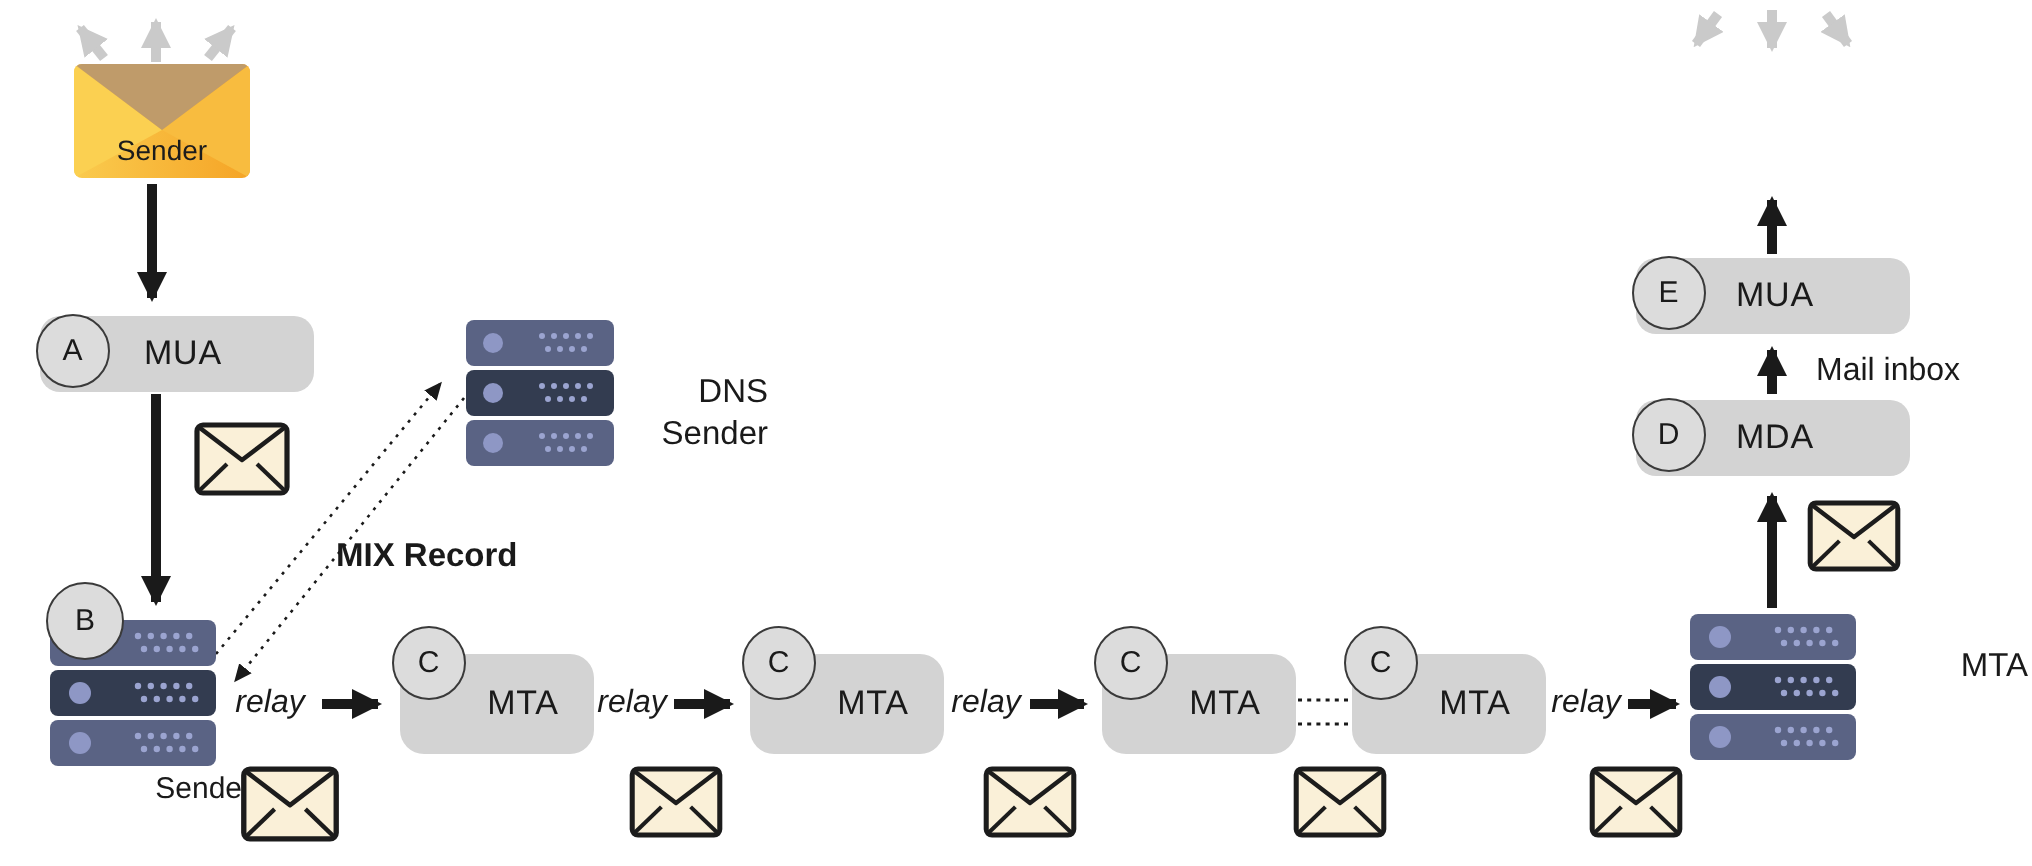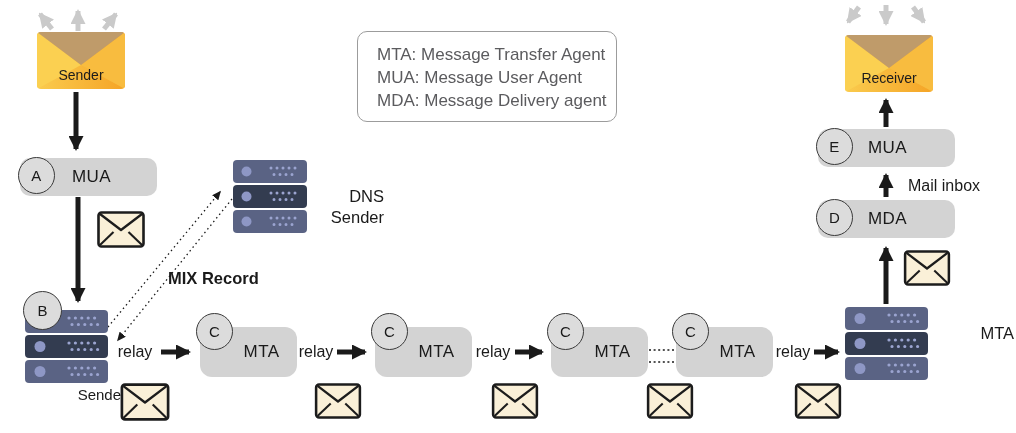--- a/index.html
+++ b/index.html
@@ -18,21 +18,21 @@
 
   .mta-box { position:absolute; width:97px; height:50px; background:#d3d3d3; border-radius:12px;
              display:flex; align-items:center; justify-content:center; padding-left:26px;
              font-size:17px; font-weight:500; letter-spacing:.4px; color:#1a1a1a; }
   .mta-box .badge { left:-4px; top:-14px; }
 
   .lbl { position:absolute; color:#1a1a1a; }
   .lbl.c { text-align:right; }
   .node-label { font-size:15px; line-height:18px; font-weight:500; }
   .side-label { font-size:16.5px; line-height:21px; font-weight:500; }
-  .relay { font-size:16px; text-align:center; width:46px; }
+  .relay { font-size:16px; text-align:center; width:46px;font-style:italic; }
   .mix { font-size:16.5px; font-weight:700; }
   .inbox { font-size:16px; font-weight:500; }
 
   .legend { position:absolute; left:357px; top:31px; width:260px; height:91px;
             border:1.5px solid #9c9c9c; border-radius:10px; padding:11px 0 0 19px;
             background:#ffffff; color:#5b5b5e; font-size:17px; line-height:23px; }
 
   .env-big { position:absolute; width:88px; height:57px; }
   .env-label { position:absolute; left:0; right:0; top:35px; text-align:center;
                font-size:14px; font-weight:500; color:#1c1c1c; }
@@ -85,25 +85,20 @@
       <path d="M108,327 L220,192" marker-end="url(#ad)"></path>
       <path d="M232,199 L118,340" marker-end="url(#ad)"></path>
     </g>
 
     <g stroke="#1a1a1a" stroke-width="1.6" fill="none" stroke-dasharray="2 2.6">
       <path d="M649,350 L676,350"></path>
       <path d="M649,362 L676,362"></path>
     </g>
   </svg>
 
-  <div class="legend">
-    <div>MTA: Message Transfer Agent</div>
-    <div>MUA: Message User Agent</div>
-    <div>MDA: Message Delivery agent</div>
-  </div>
 
   <div class="env-big" style="left:37px; top:32px;">
     <svg width="88" height="57" viewBox="0 0 88 57">
       <defs>
         <linearGradient id="envg1" x1="0" y1="0" x2="1" y2="0">
           <stop offset="0" stop-color="#FACB4E"></stop>
             <stop offset="1" stop-color="#F5A426"></stop>
         </linearGradient>
         <clipPath id="envclip1">
             <rect width="88" height="57" rx="4"></rect>
@@ -280,34 +275,14 @@
     <span>MDA</span>
   </div>
 
   <div class="lbl inbox" style="left:908px; top:177px;text-align:right;">Mail inbox</div>
 
   <div class="pill" style="left:818px; top:129px; width:137px; padding-left:50px;">
     <div class="badge inline">E</div>
     <span>MUA</span>
   </div>
 
-  <div class="env-big" style="left:845px; top:35px;">
-    <svg width="88" height="57" viewBox="0 0 88 57">
-      <defs>
-        <linearGradient id="envg2" x1="0" y1="0" x2="1" y2="0">
-          <stop offset="0" stop-color="#FACB4E"></stop>
-            <stop offset="1" stop-color="#F5A426"></stop>
-        </linearGradient>
-        <clipPath id="envclip2">
-            <rect width="88" height="57" rx="4"></rect>
-          </clipPath>
-      </defs>
-      <g clip-path="url(#envclip2)">
-        <rect width="88" height="57" fill="url(#envg2)"></rect>
-        <path d="M0,0 L44,33 L0,57 Z" fill="#FBD051"></path>
-        <path d="M88,0 L44,33 L88,57 Z" fill="#F8BC3F"></path>
-        <path d="M0,0 H88 L44,33 Z" fill="#BF9B6A"></path>
-      </g>
-    </svg>
-    <div class="env-label">Receiver</div>
-  </div>
 
 </div>
 
 </body></html>

